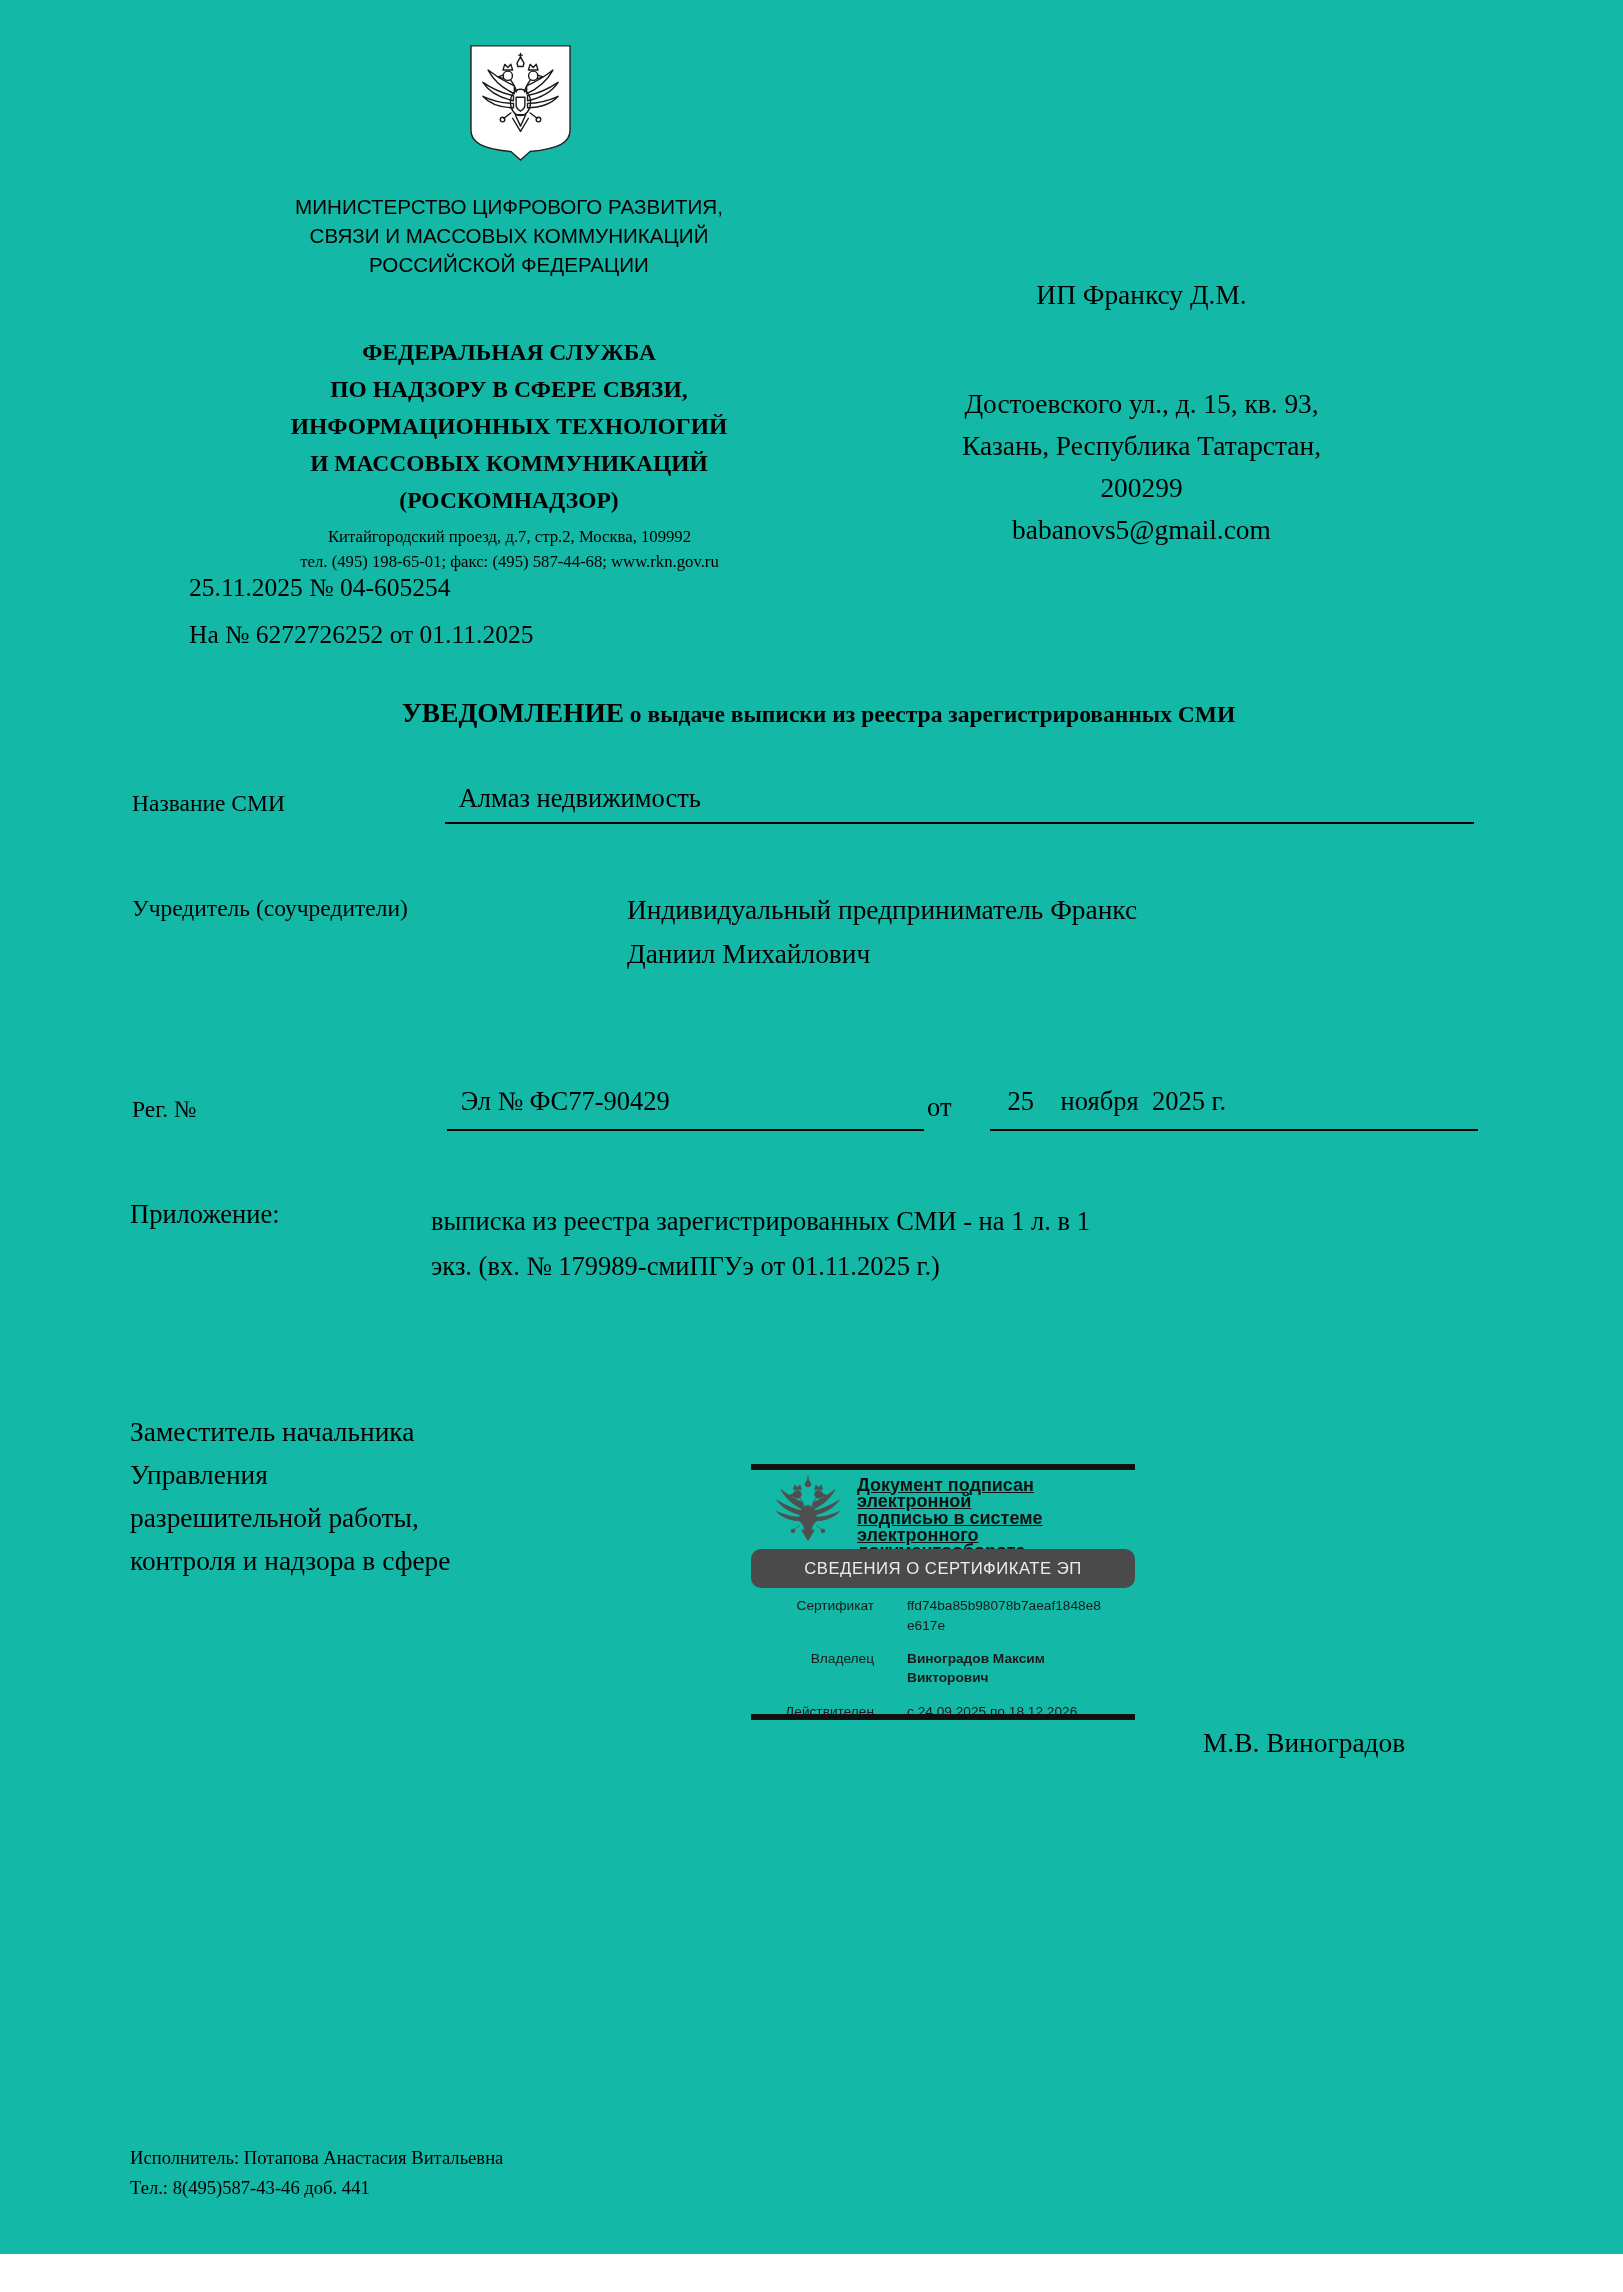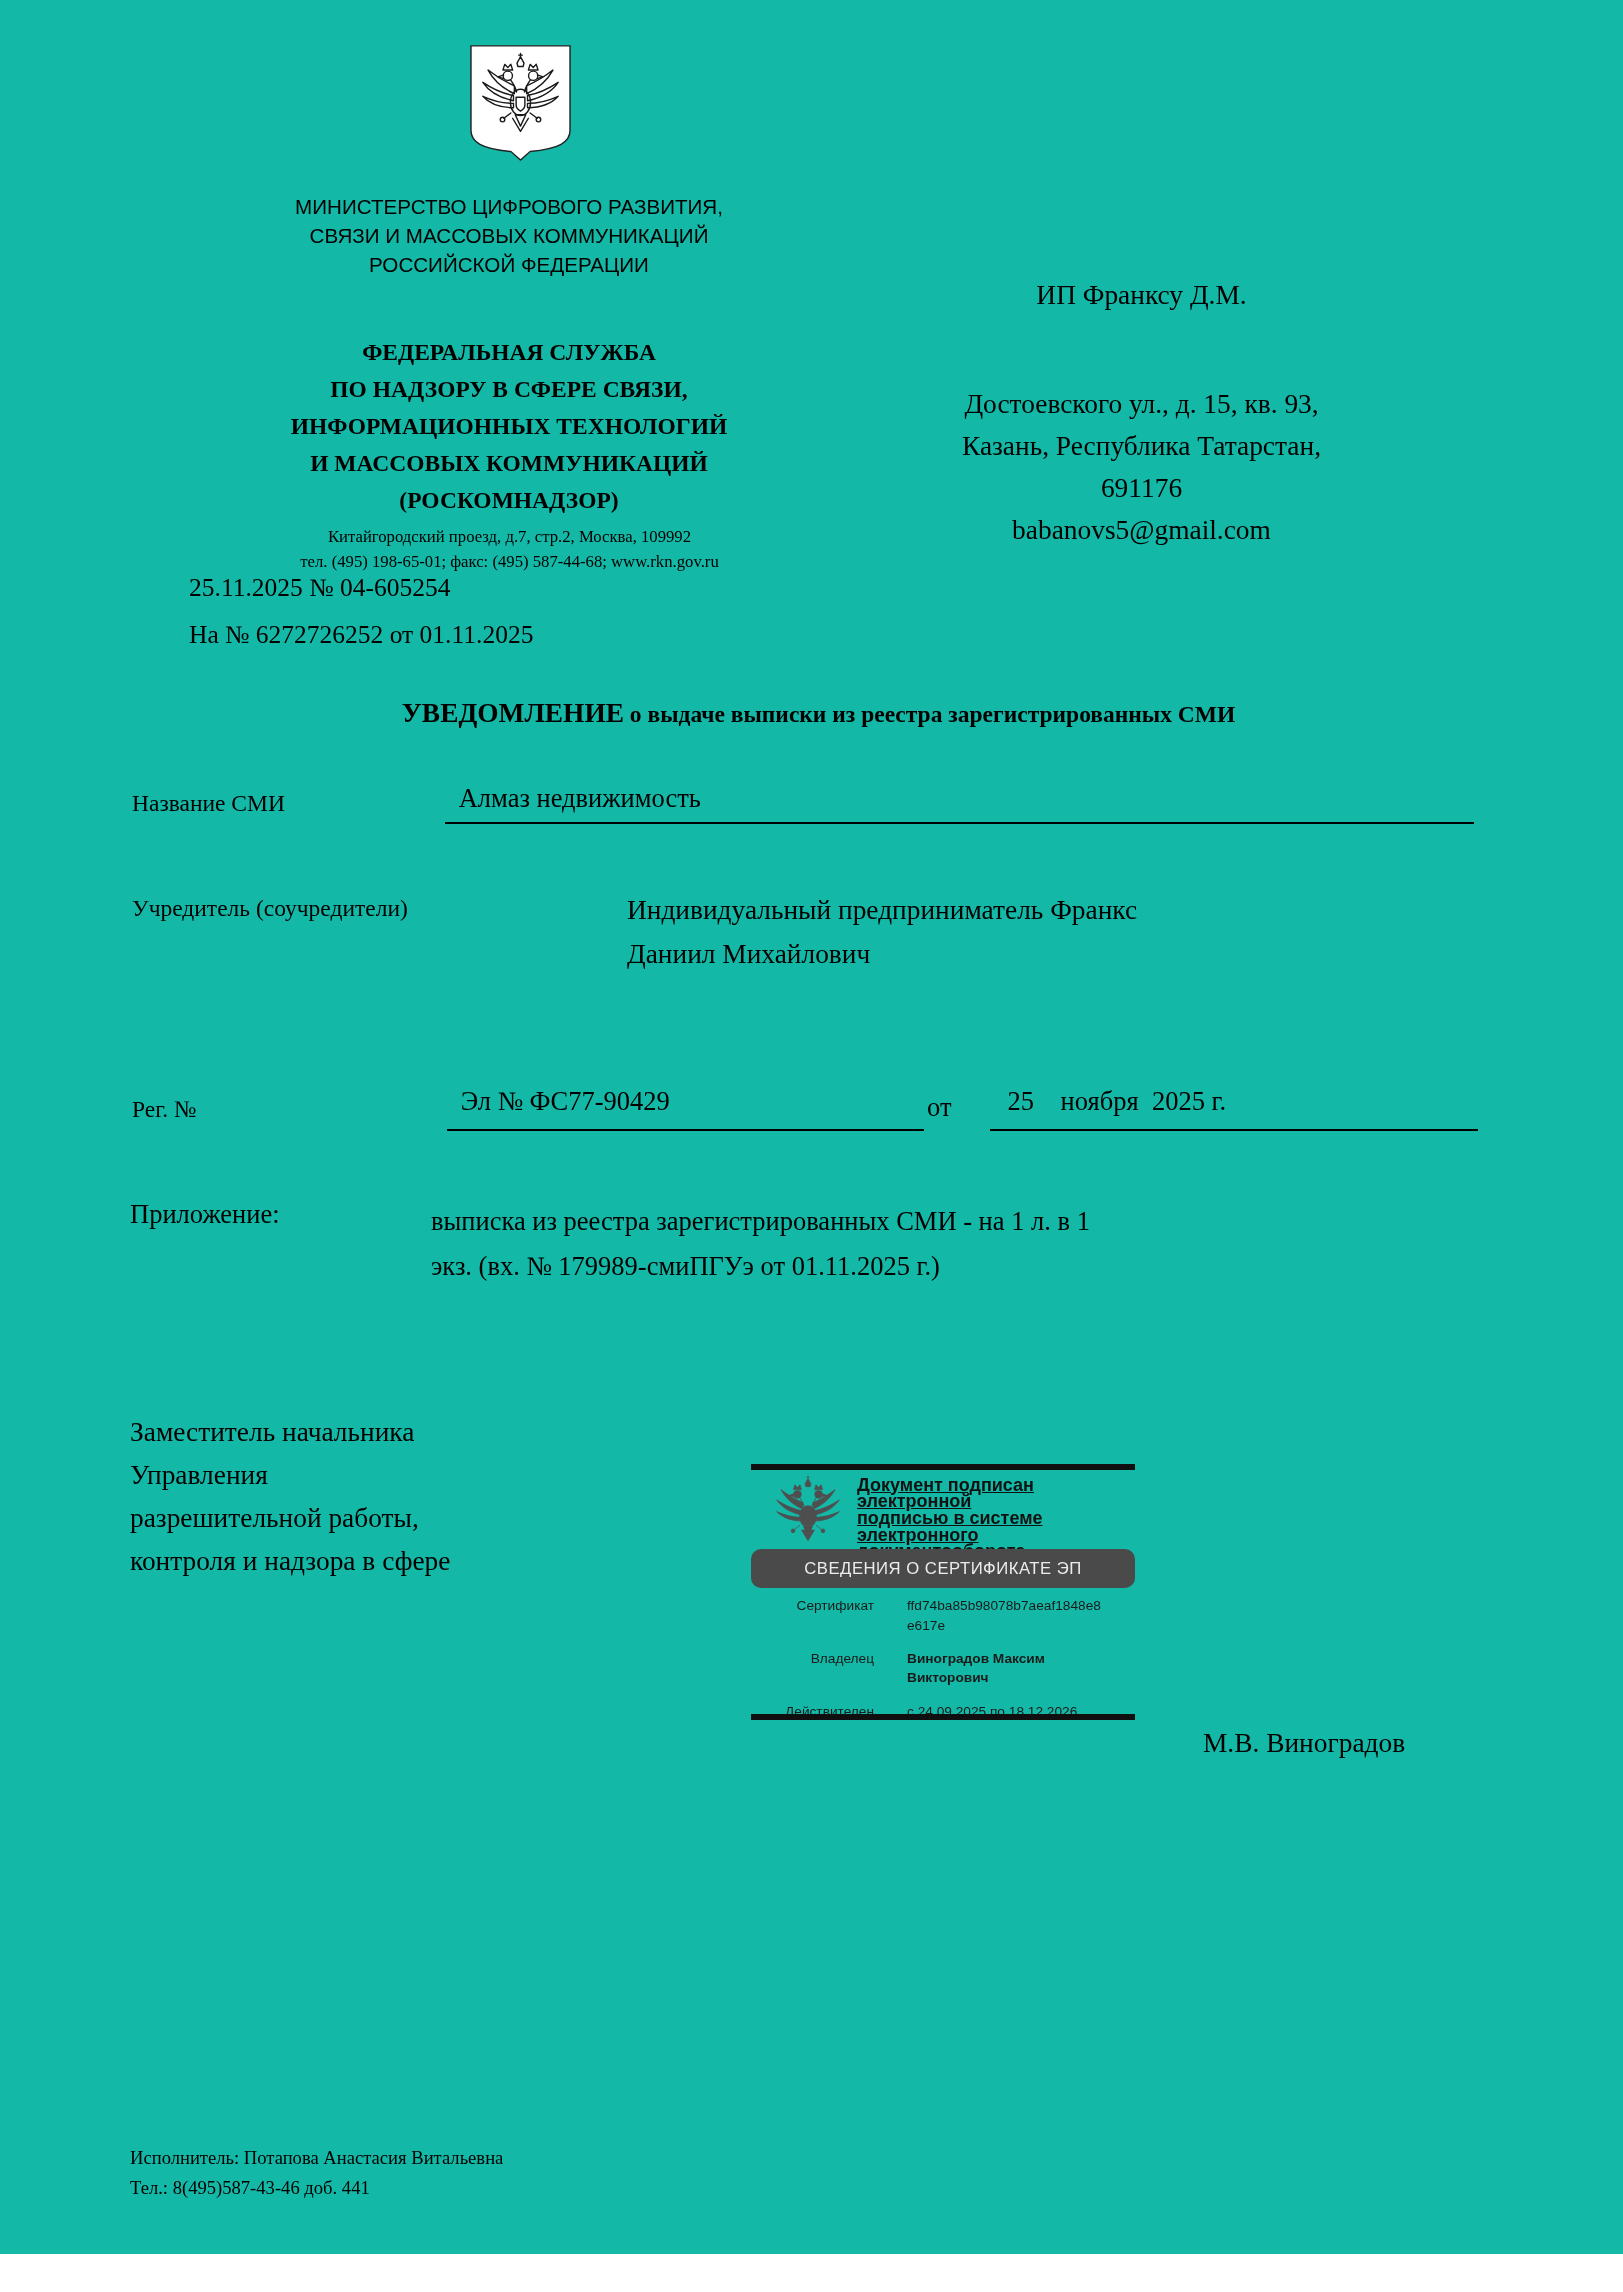--- a/index.html
+++ b/index.html
@@ -141,21 +141,21 @@
     <div>тел. (495) 198-65-01; факс: (495) 587-44-68; www.rkn.gov.ru</div>
   </div>
 
   <div class="outgoing">25.11.2025 № 04-605254</div>
   <div class="incoming">На № 6272726252 от 01.11.2025</div>
 
   <div class="rcpt-name">ИП Франксу Д.М.</div>
   <div class="rcpt-addr">
     <div>Достоевского ул., д. 15, кв. 93,</div>
     <div>Казань, Республика Татарстан,</div>
-    <div>691176</div>
+    <div>200299</div>
     <div>babanovs5@gmail.com</div>
   </div>
 
   <div class="title">
     <span class="big">УВЕДОМЛЕНИЕ</span><span> о выдаче выписки из реестра зарегистрированных СМИ</span>
   </div>
 
   <div class="f-name-label lbl-b">Название СМИ</div>
   <div class="f-name-value">Алмаз недвижимость</div>
 

